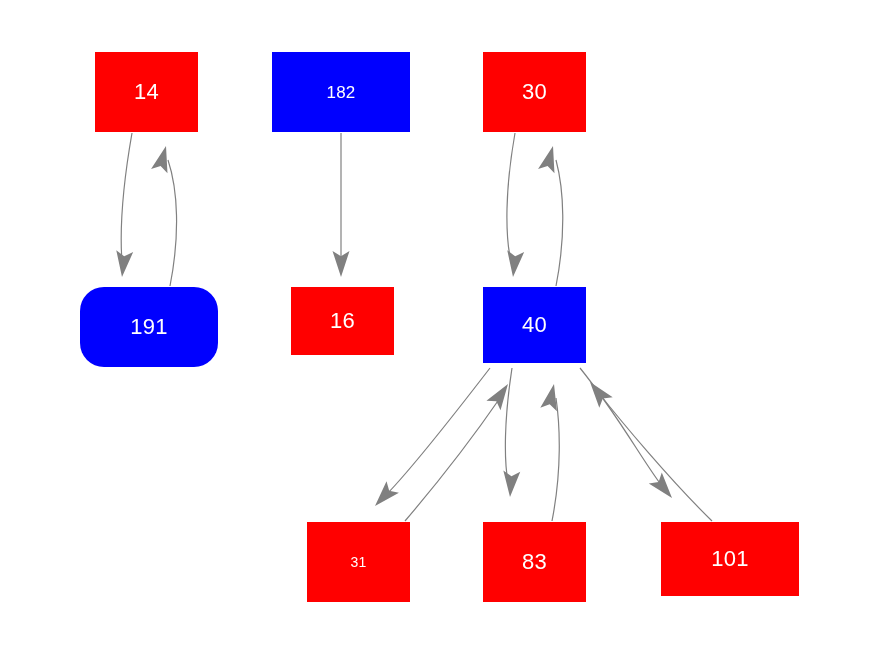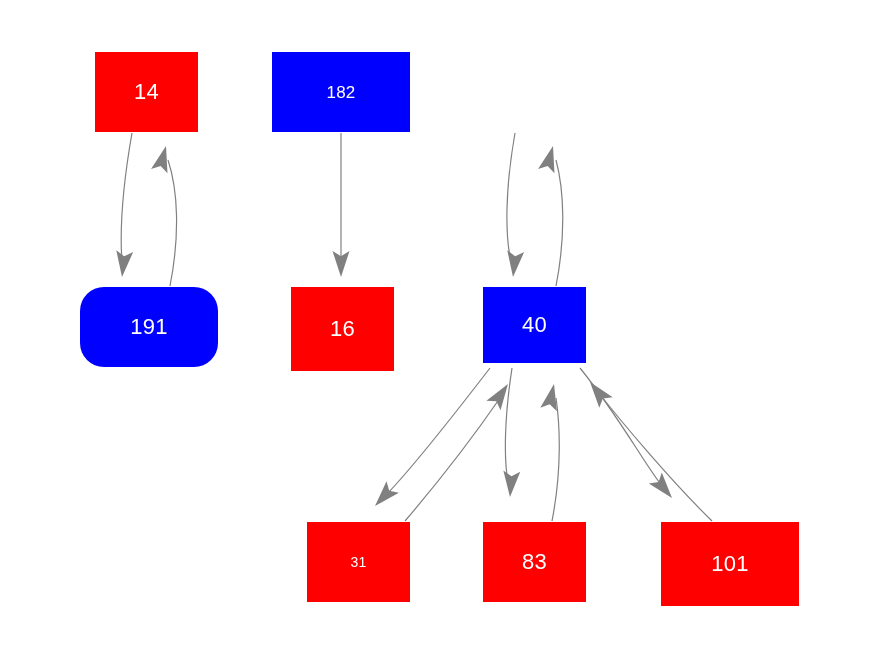--- a/index.html
+++ b/index.html
@@ -100,32 +100,35 @@
         <polygon points="0,0 -26,8.5 -20.8,0 -26,-8.5" fill="#808080" transform="translate(590,382) rotate(232)"></polygon>
       </g>
     </svg>
   <div id="node-layer">
       <div class="node" style="left: 95px; top: 52px; width: 103px; height: 80px; background: rgb(255, 0, 0); color: rgb(255, 255, 255); font-size: 22px;">
         <span class="node-label">14</span>
       </div>
       <div class="node" style="left: 272px; top: 52px; width: 138px; height: 80px; background: rgb(0, 0, 255); color: rgb(255, 255, 255); font-size: 17px;">
         <span class="node-label">182</span>
       </div>
+      <div class="node" style="left: 483px; top: 52px; width: 103px; height: 80px; background: rgb(255, 0, 0); color: rgb(255, 255, 255); font-size: 22px;">
+        <span class="node-label">30</span>
+      </div>
       <div class="node" style="left: 80px; top: 287px; width: 138px; height: 80px; background: rgb(0, 0, 255); color: rgb(255, 255, 255); font-size: 22px; border-radius: 24px;">
         <span class="node-label">191</span>
       </div>
-      <div class="node" style="left: 291px; top: 287px; width: 103px; height: 84px; background: rgb(255, 0, 0); color: rgb(255, 255, 255); font-size: 22px;">
+      <div class="node" style="left: 291px; top: 287px; width: 103px; height: 68px; background: rgb(255, 0, 0); color: rgb(255, 255, 255); font-size: 22px;">
         <span class="node-label">16</span>
       </div>
       <div class="node" style="left: 483px; top: 287px; width: 103px; height: 76px; background: rgb(0, 0, 255); color: rgb(255, 255, 255); font-size: 22px;">
         <span class="node-label">40</span>
       </div>
       <div class="node" style="left: 307px; top: 522px; width: 103px; height: 80px; background: rgb(255, 0, 0); color: rgb(255, 255, 255); font-size: 14px;">
         <span class="node-label">31</span>
       </div>
       <div class="node" style="left: 483px; top: 522px; width: 103px; height: 80px; background: rgb(255, 0, 0); color: rgb(255, 255, 255); font-size: 22px;">
         <span class="node-label">83</span>
       </div>
-      <div class="node" style="left: 661px; top: 522px; width: 138px; height: 84px; background: rgb(255, 0, 0); color: rgb(255, 255, 255); font-size: 22px;">
+      <div class="node" style="left: 661px; top: 522px; width: 138px; height: 74px; background: rgb(255, 0, 0); color: rgb(255, 255, 255); font-size: 22px;">
         <span class="node-label">101</span>
       </div>
     </div>
 </div>
 
 </body></html>

